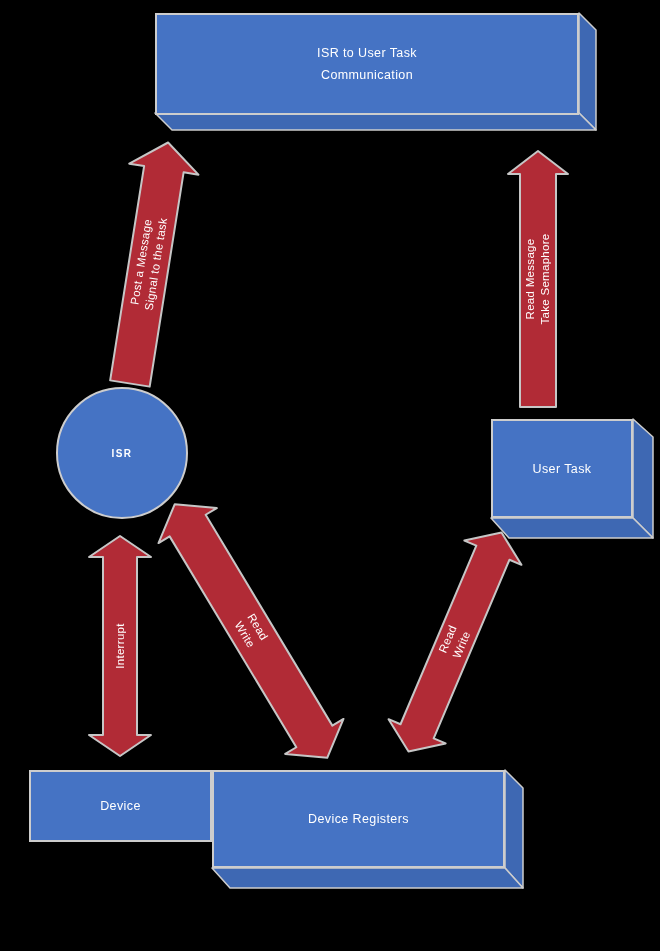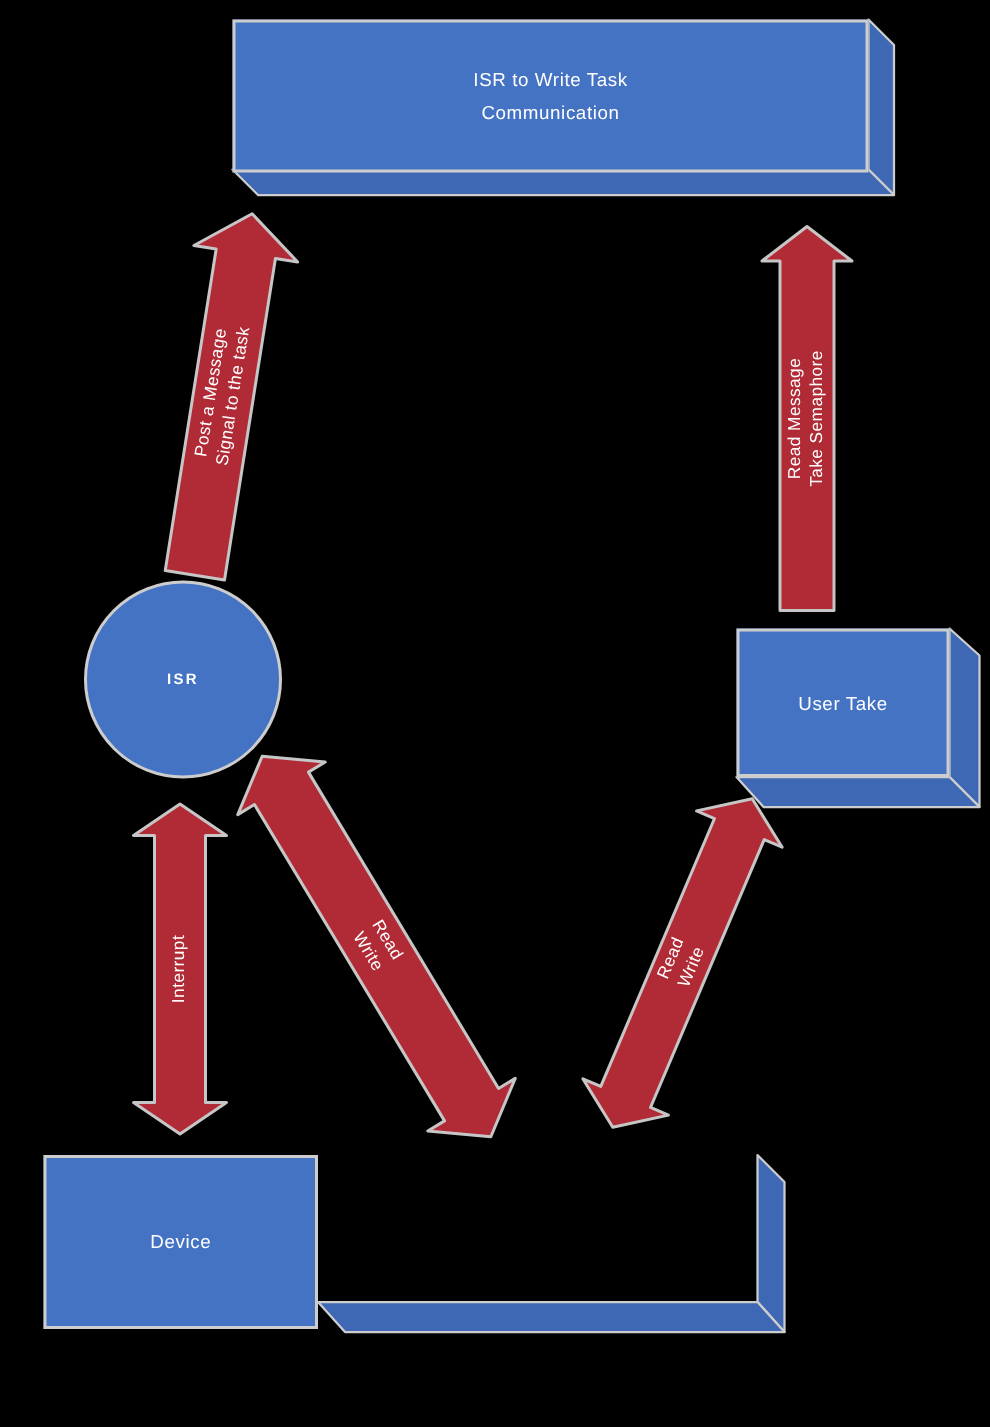--- a/index.html
+++ b/index.html
@@ -40,37 +40,40 @@
     <polygon points="579,13 596,30 596,130 579,113"></polygon>
     <polygon points="155,113 579,113 596,130 172,130"></polygon>
     <polygon points="633,419 653,437 653,538 633,518"></polygon>
     <polygon points="491,518 633,518 653,538 509,538"></polygon>
     <polygon points="505,770 523,788 523,888 505,868"></polygon>
     <polygon points="212,868 505,868 523,888 230,888"></polygon>
   </svg>
 
   <div class="face" style="left:155px;top:13px;width:424px;height:102px;">
     <div class="titletext">
-      <div>ISR to Write Task</div>
+      <div>ISR to User Task</div>
       <div>Communication</div>
     </div>
   </div>
 
   <div class="face circle" style="left:56px;top:387px;width:132px;height:132px;">
     <span>ISR</span>
   </div>
 
   <div class="face" style="left:491px;top:419px;width:142px;height:99px;">
-    <span>User Take</span>
+    <span>User Task</span>
   </div>
 
-  <div class="face" style="left:29px;top:770px;width:183px;height:116px;">
+  <div class="face" style="left:29px;top:770px;width:183px;height:72px;">
     <span>Device</span>
   </div>
 
+  <div class="face" style="left:212px;top:770px;width:293px;height:98px;">
+    <span>Device Registers</span>
+  </div>
 
   <div class="arrow" style="left:112px;top:140px;width:74px;height:246px;transform:rotate(9deg);">
     <svg viewBox="0 0 74 246">
       <polygon points="37,1 2,28 17,28 17,245 57,245 57,28 72,28"></polygon>
     </svg>
     <div class="alabel">
       <span>Post a Message</span>
       <span>Signal to the task</span>
     </div>
   </div>

